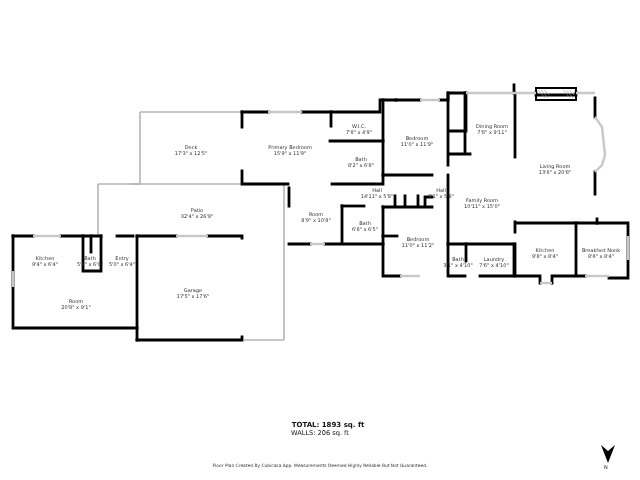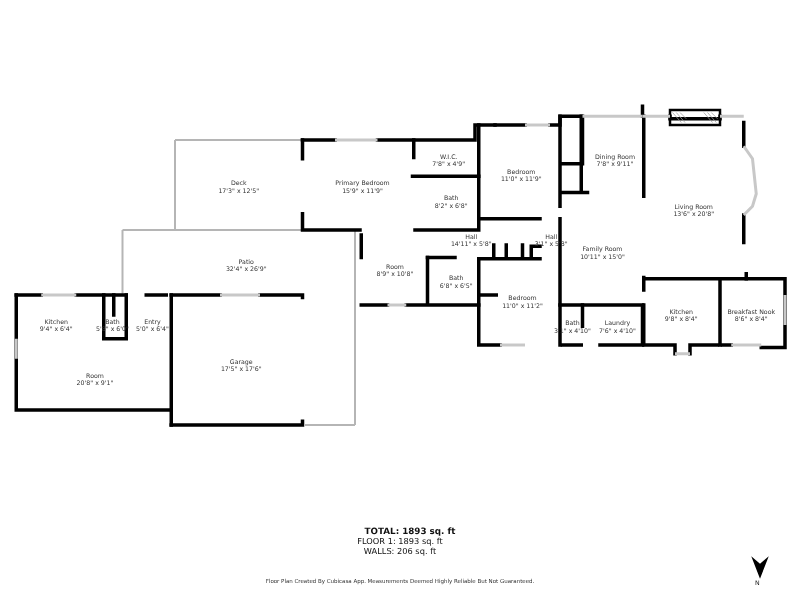--- a/index.html
+++ b/index.html
@@ -177,21 +177,20 @@
       <span class="dim">9'8" x 8'4"</span>
     </div>
     <div class="room-label" style="left: 601px; top: 253px;">
       <span class="nm">Breakfast Nook</span>
       <span class="dim">8'6" x 8'4"</span>
     </div>
   </div>
 
 <div id="summary">
   <div class="total">TOTAL: 1893 sq. ft</div>
-  <div>FLOOR 1: 1893 sq. ft</div>
   <div>WALLS: 206 sq. ft</div>
 </div>
 
 <div id="footer">Floor Plan Created By Cubicasa App. Measurements Deemed Highly Reliable But Not Guaranteed.</div>
 
 <div id="compass">
   <svg width="18" height="22" viewBox="0 0 18 22">
     <path d="M2 2 L9 8 L16 2 L9 20 Z" fill="#000"></path>
   </svg>
   <span class="n">N</span>

